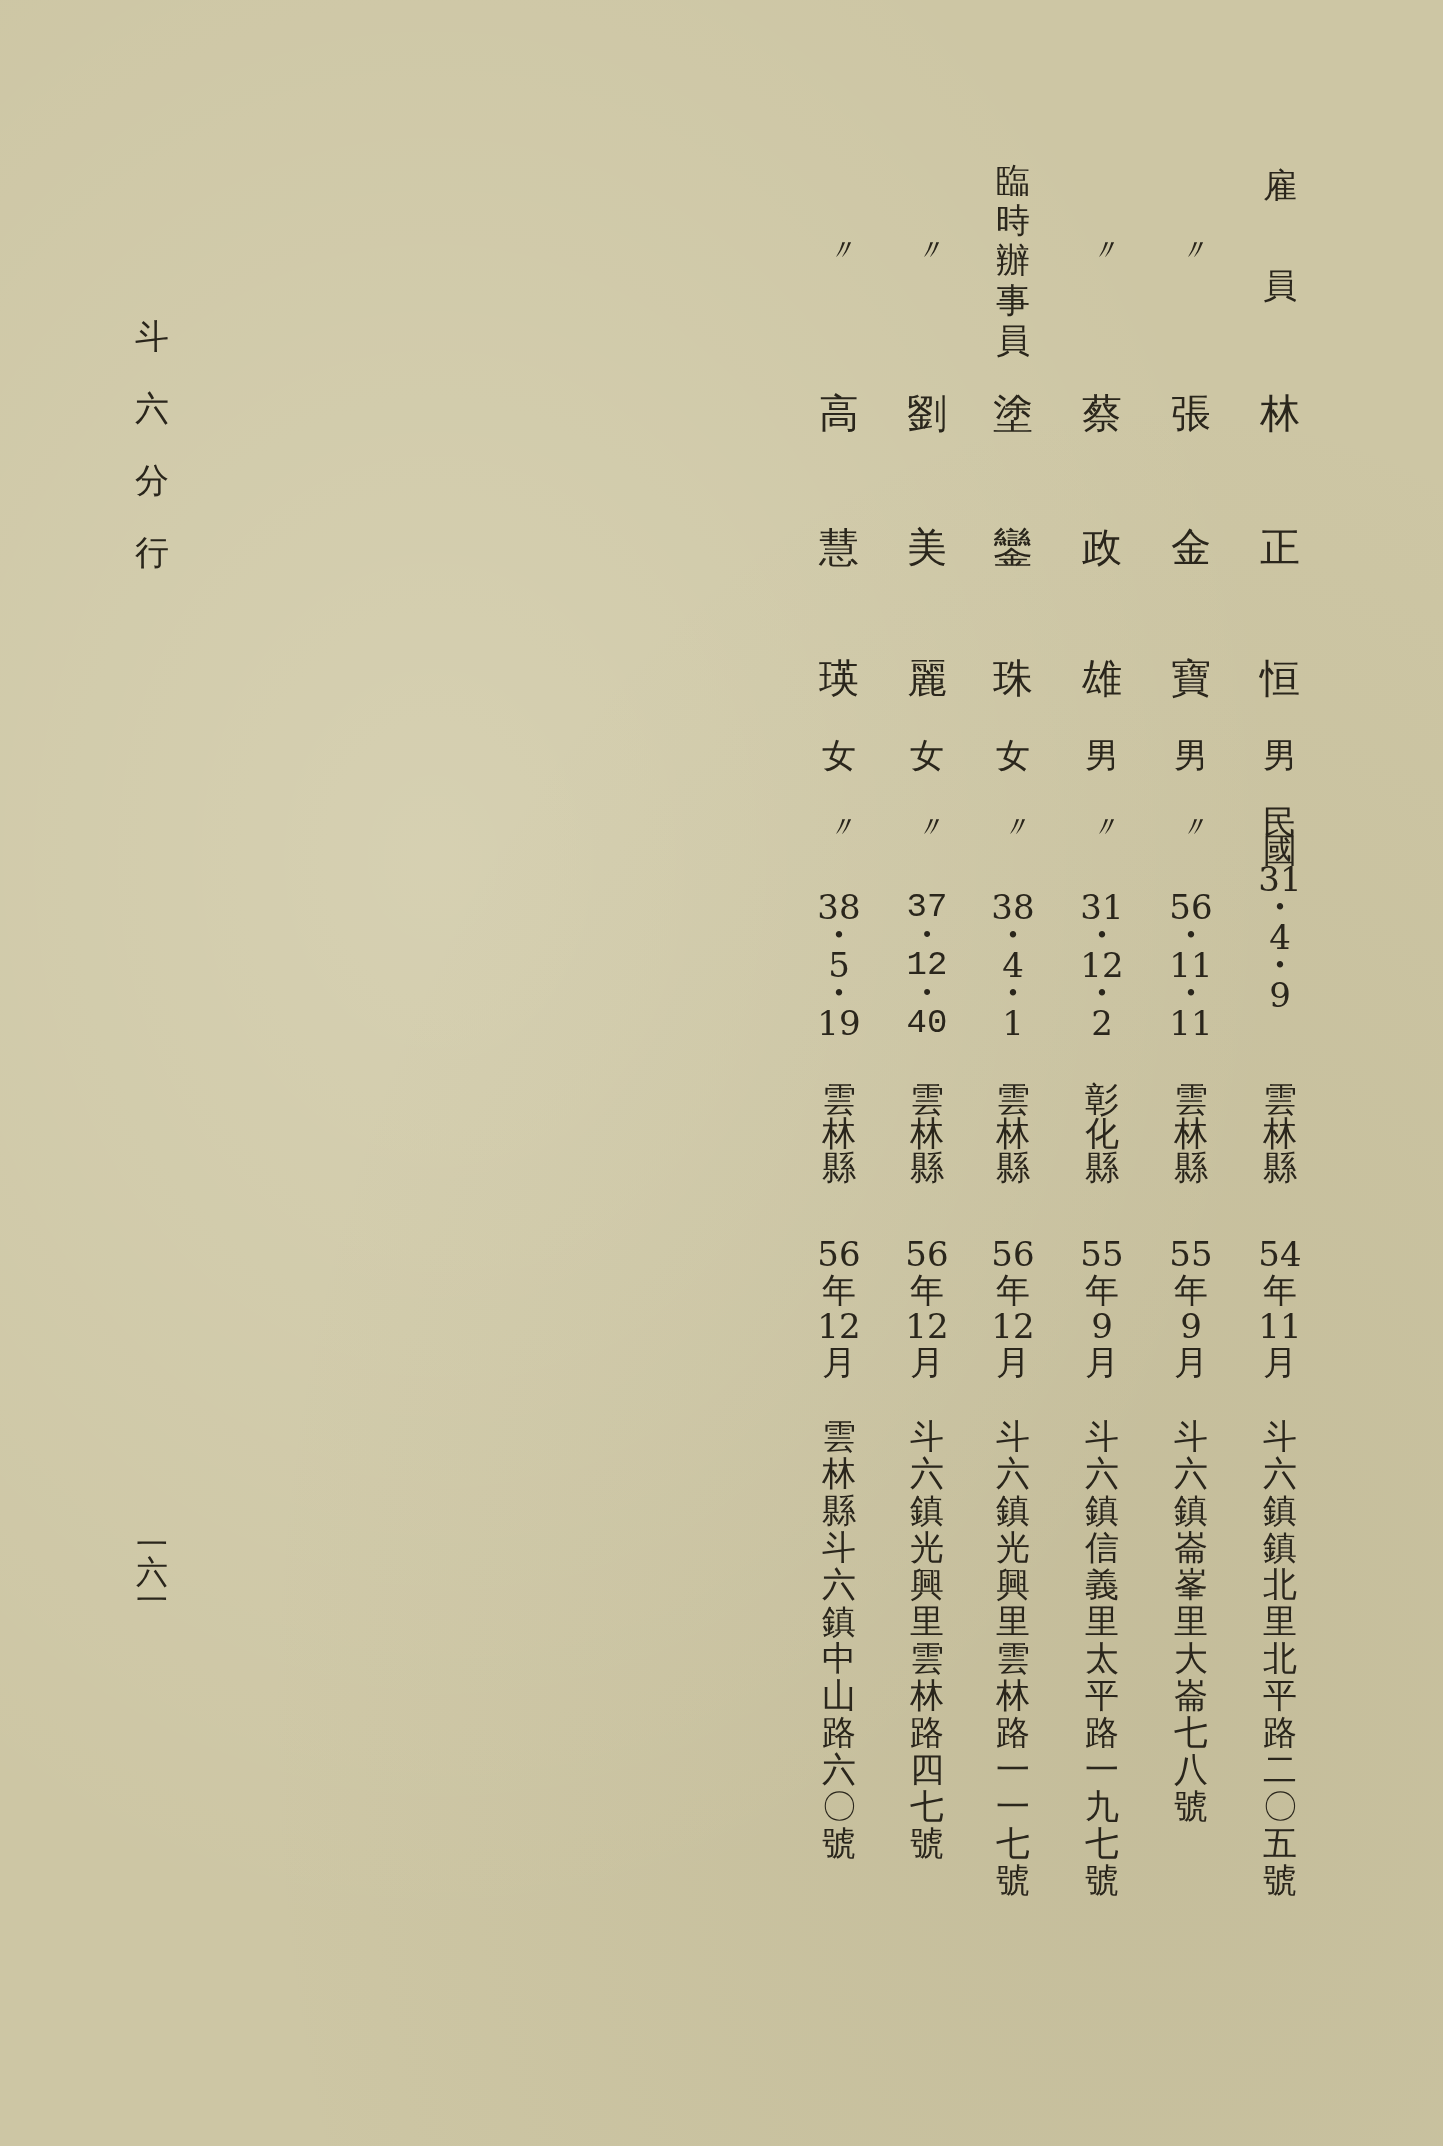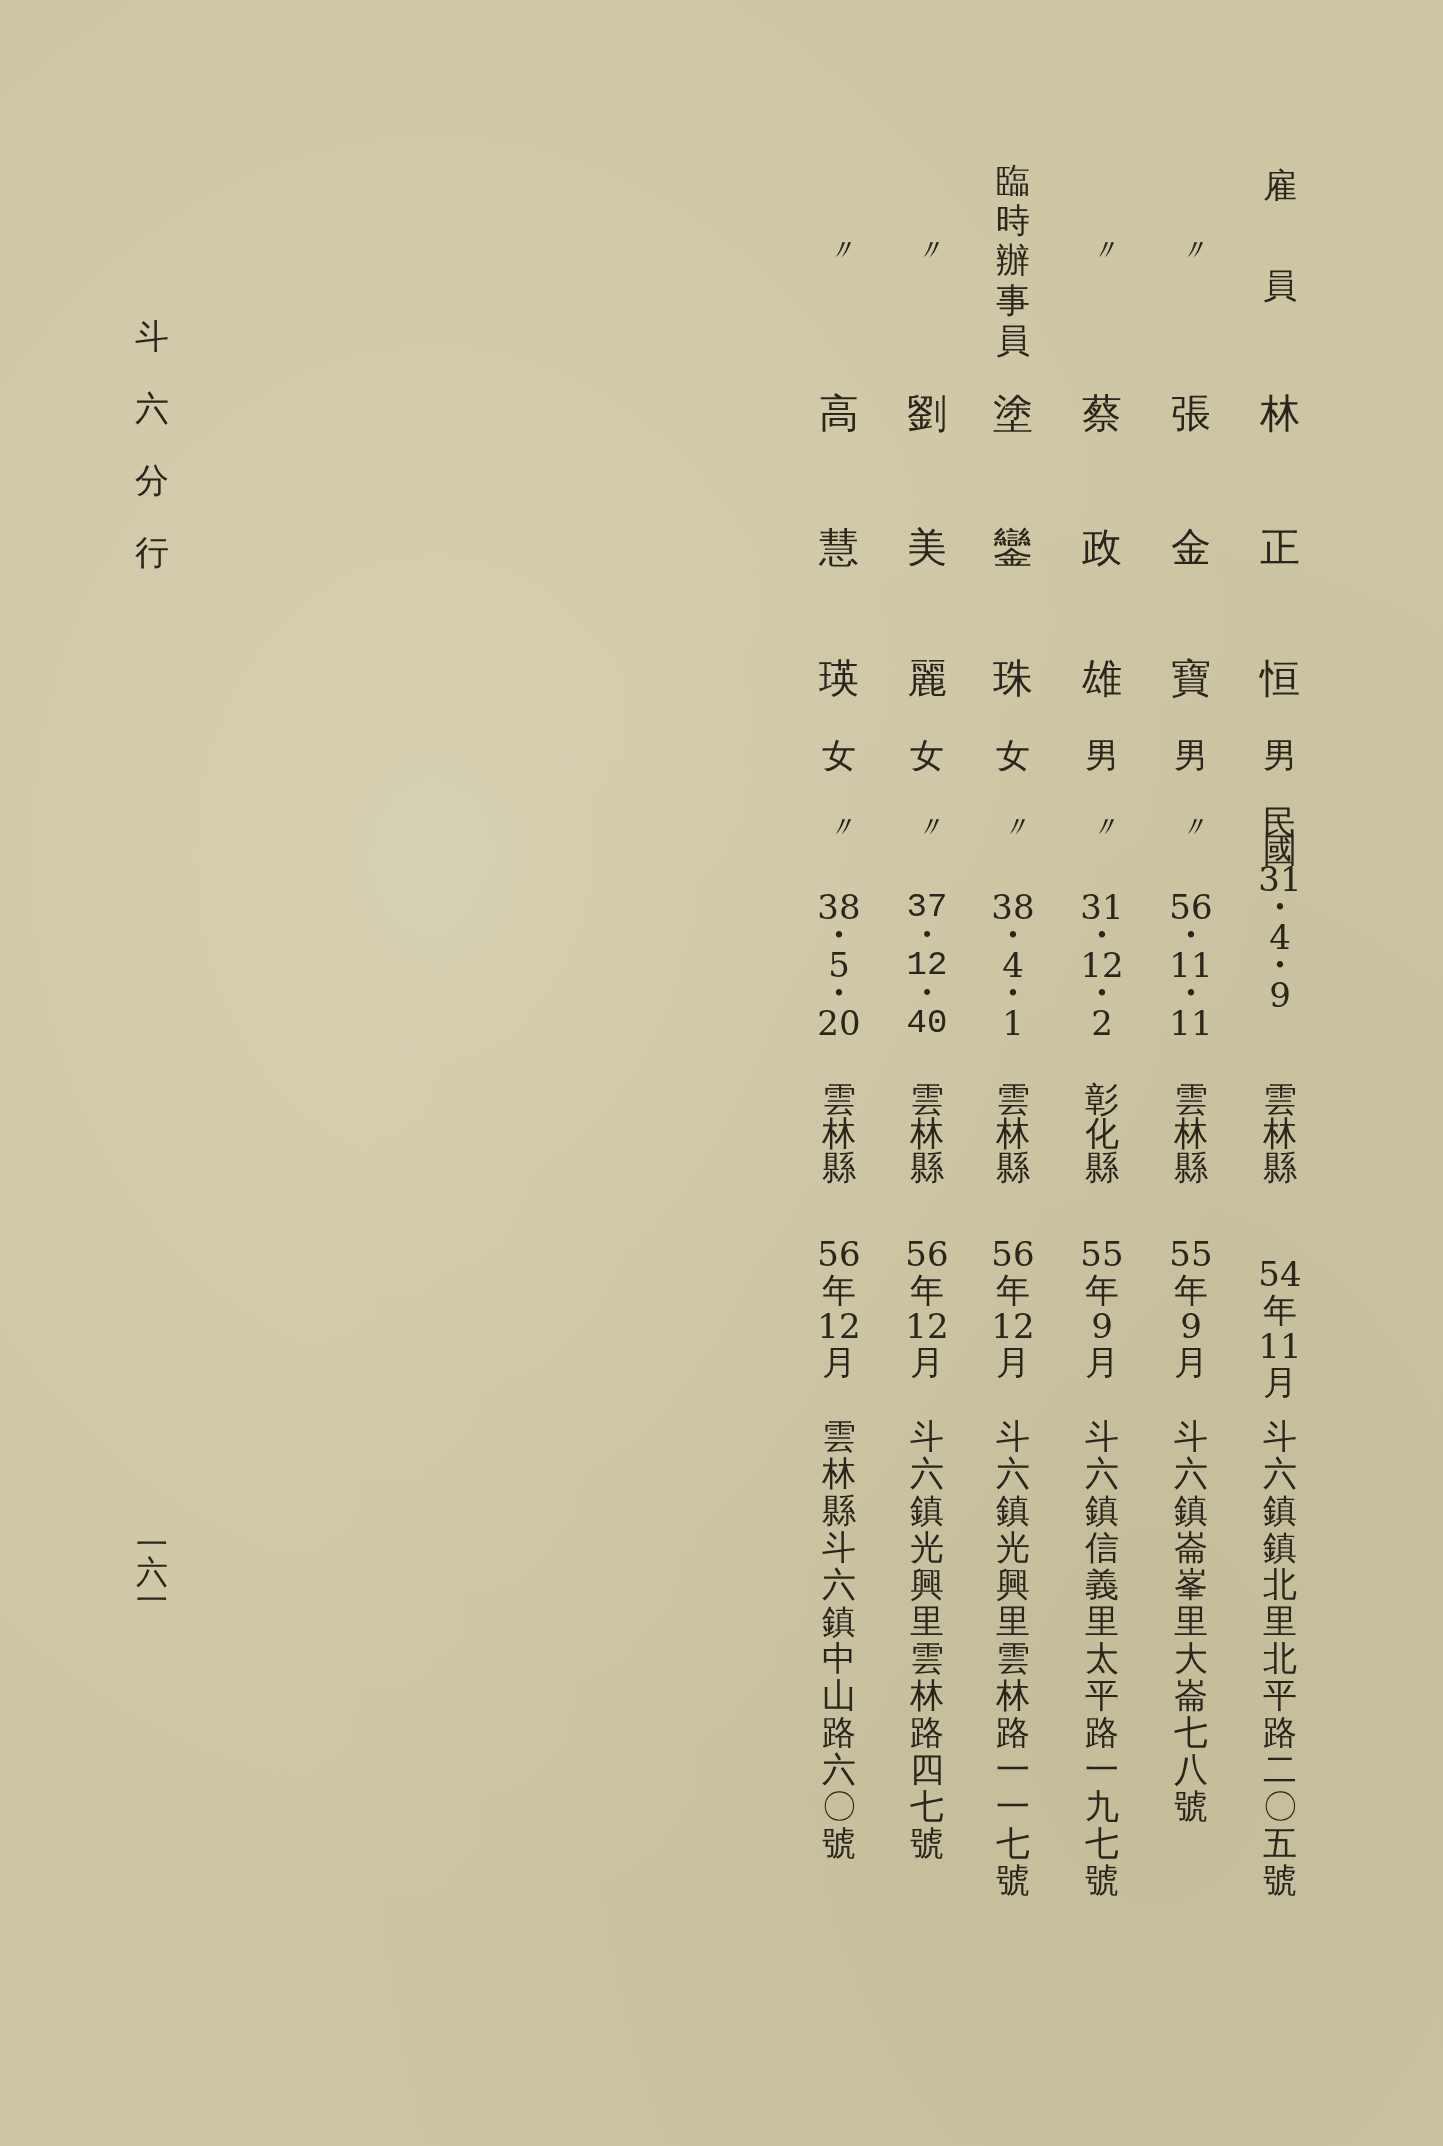--- a/index.html
+++ b/index.html
@@ -70,21 +70,21 @@
       <span class="dot">•</span>
       <span class="num">4</span>
       <span class="dot">•</span>
       <span class="num">9</span>
     </div>
     <div class="cell vstack place-v" style="top:1082px;">
       <span>雲</span>
       <span>林</span>
       <span>縣</span>
     </div>
-    <div class="cell vstack hire-v" style="top:1236px;margin-top:20px;">
+    <div class="cell vstack hire-v" style="top:1236px;">
       <span>54</span>
       <span>年</span>
       <span>11</span>
       <span>月</span>
     </div>
     <div class="cell vstack addr-v" style="top:1418px;">
       <span>斗</span>
       <span>六</span>
       <span>鎮</span>
       <span>鎮</span>
@@ -276,21 +276,21 @@
     <div class="cell name-ch" style="top:393px;">高</div>
     <div class="cell name-ch" style="top:527px;">慧</div>
     <div class="cell name-ch" style="top:658px;">瑛</div>
     <div class="cell small" style="top:738px;">女</div>
     <div class="cell ditto" style="top:812px;">〃</div>
     <div class="cell vstack date-v" style="top:892px;">
       <span class="num">38</span>
       <span class="dot">•</span>
       <span class="num">5</span>
       <span class="dot">•</span>
-      <span class="num">20</span>
+      <span class="num">19</span>
     </div>
     <div class="cell vstack place-v" style="top:1082px;">
       <span>雲</span>
       <span>林</span>
       <span>縣</span>
     </div>
     <div class="cell vstack hire-v" style="top:1236px;">
       <span>56</span>
       <span>年</span>
       <span>12</span>

